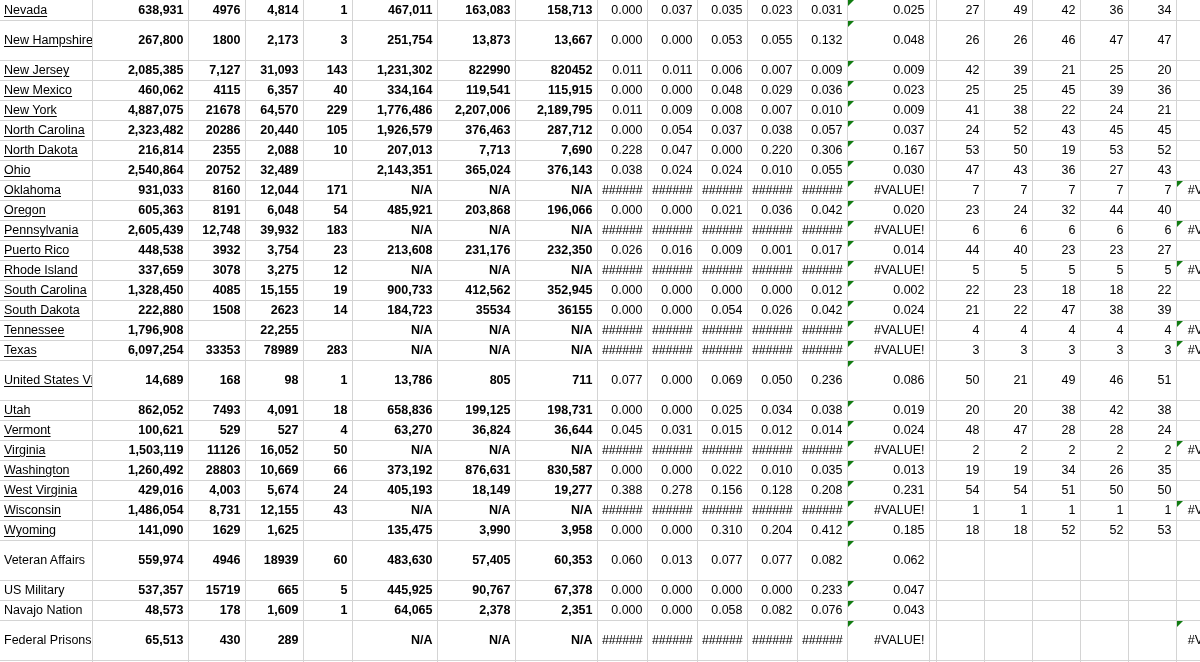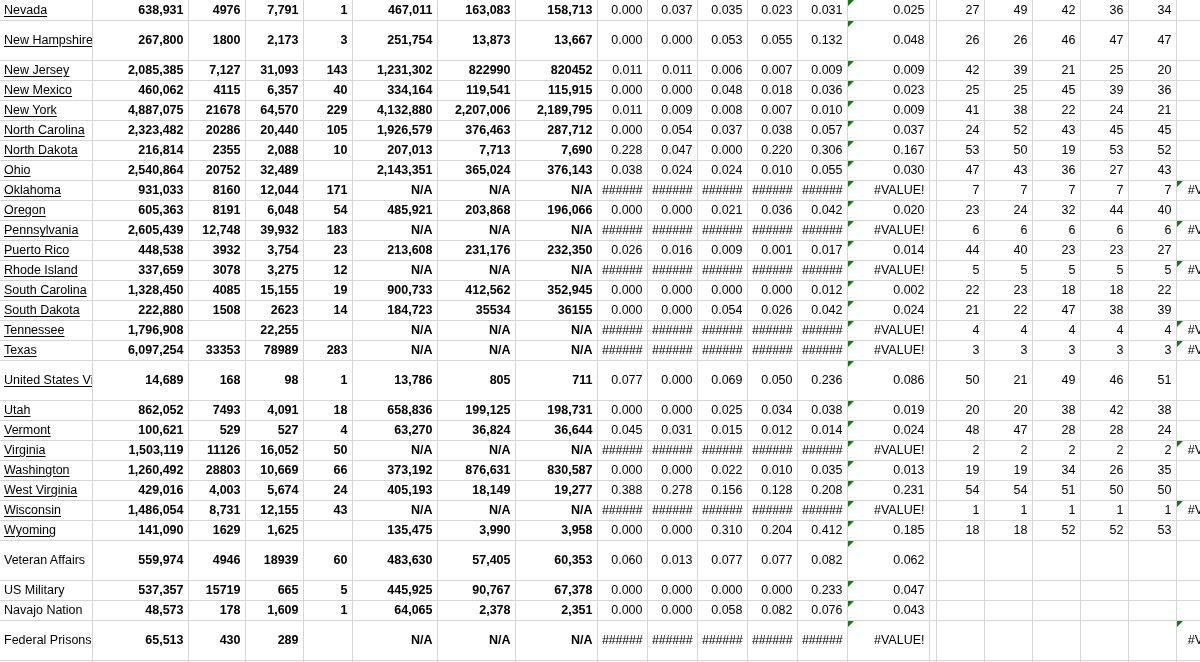--- a/index.html
+++ b/index.html
@@ -156,21 +156,21 @@
         <col class="c-r">
         <col class="c-r">
         <col class="c-r">
       <col class="c-ratio">
     </colgroup>
     <tbody id="tbody">
         <tr>
           <td class="name link"><span class="lbl">Nevada</span></td>
           <td class="num">638,931</td>
           <td class="num">4976</td>
-          <td class="num">7,791</td>
+          <td class="num">4,814</td>
           <td class="num">1</td>
           <td class="num">467,011</td>
           <td class="num">163,083</td>
           <td class="num">158,713</td>
           <td class="pct">0.000</td>
           <td class="pct">0.037</td>
           <td class="pct">0.035</td>
           <td class="pct">0.023</td>
           <td class="pct">0.031</td>
           <td class="pct avg tri">0.025</td>
@@ -233,38 +233,38 @@
           <td class="num">460,062</td>
           <td class="num">4115</td>
           <td class="num">6,357</td>
           <td class="num">40</td>
           <td class="num">334,164</td>
           <td class="num">119,541</td>
           <td class="num">115,915</td>
           <td class="pct">0.000</td>
           <td class="pct">0.000</td>
           <td class="pct">0.048</td>
-          <td class="pct">0.018</td>
+          <td class="pct">0.029</td>
           <td class="pct">0.036</td>
           <td class="pct avg tri">0.023</td>
           <td class="gapcol"></td>
           <td class="rank">25</td>
           <td class="rank">25</td>
           <td class="rank">45</td>
           <td class="rank">39</td>
           <td class="rank">36</td>
           <td class="ratio fill-yellow">1.57</td>
         </tr>
         <tr>
           <td class="name link"><span class="lbl">New York</span></td>
           <td class="num">4,887,075</td>
           <td class="num">21678</td>
           <td class="num">64,570</td>
           <td class="num">229</td>
-          <td class="num">4,132,880</td>
+          <td class="num">1,776,486</td>
           <td class="num">2,207,006</td>
           <td class="num">2,189,795</td>
           <td class="pct">0.011</td>
           <td class="pct">0.009</td>
           <td class="pct">0.008</td>
           <td class="pct">0.007</td>
           <td class="pct">0.010</td>
           <td class="pct avg tri">0.009</td>
           <td class="gapcol"></td>
           <td class="rank">41</td>

